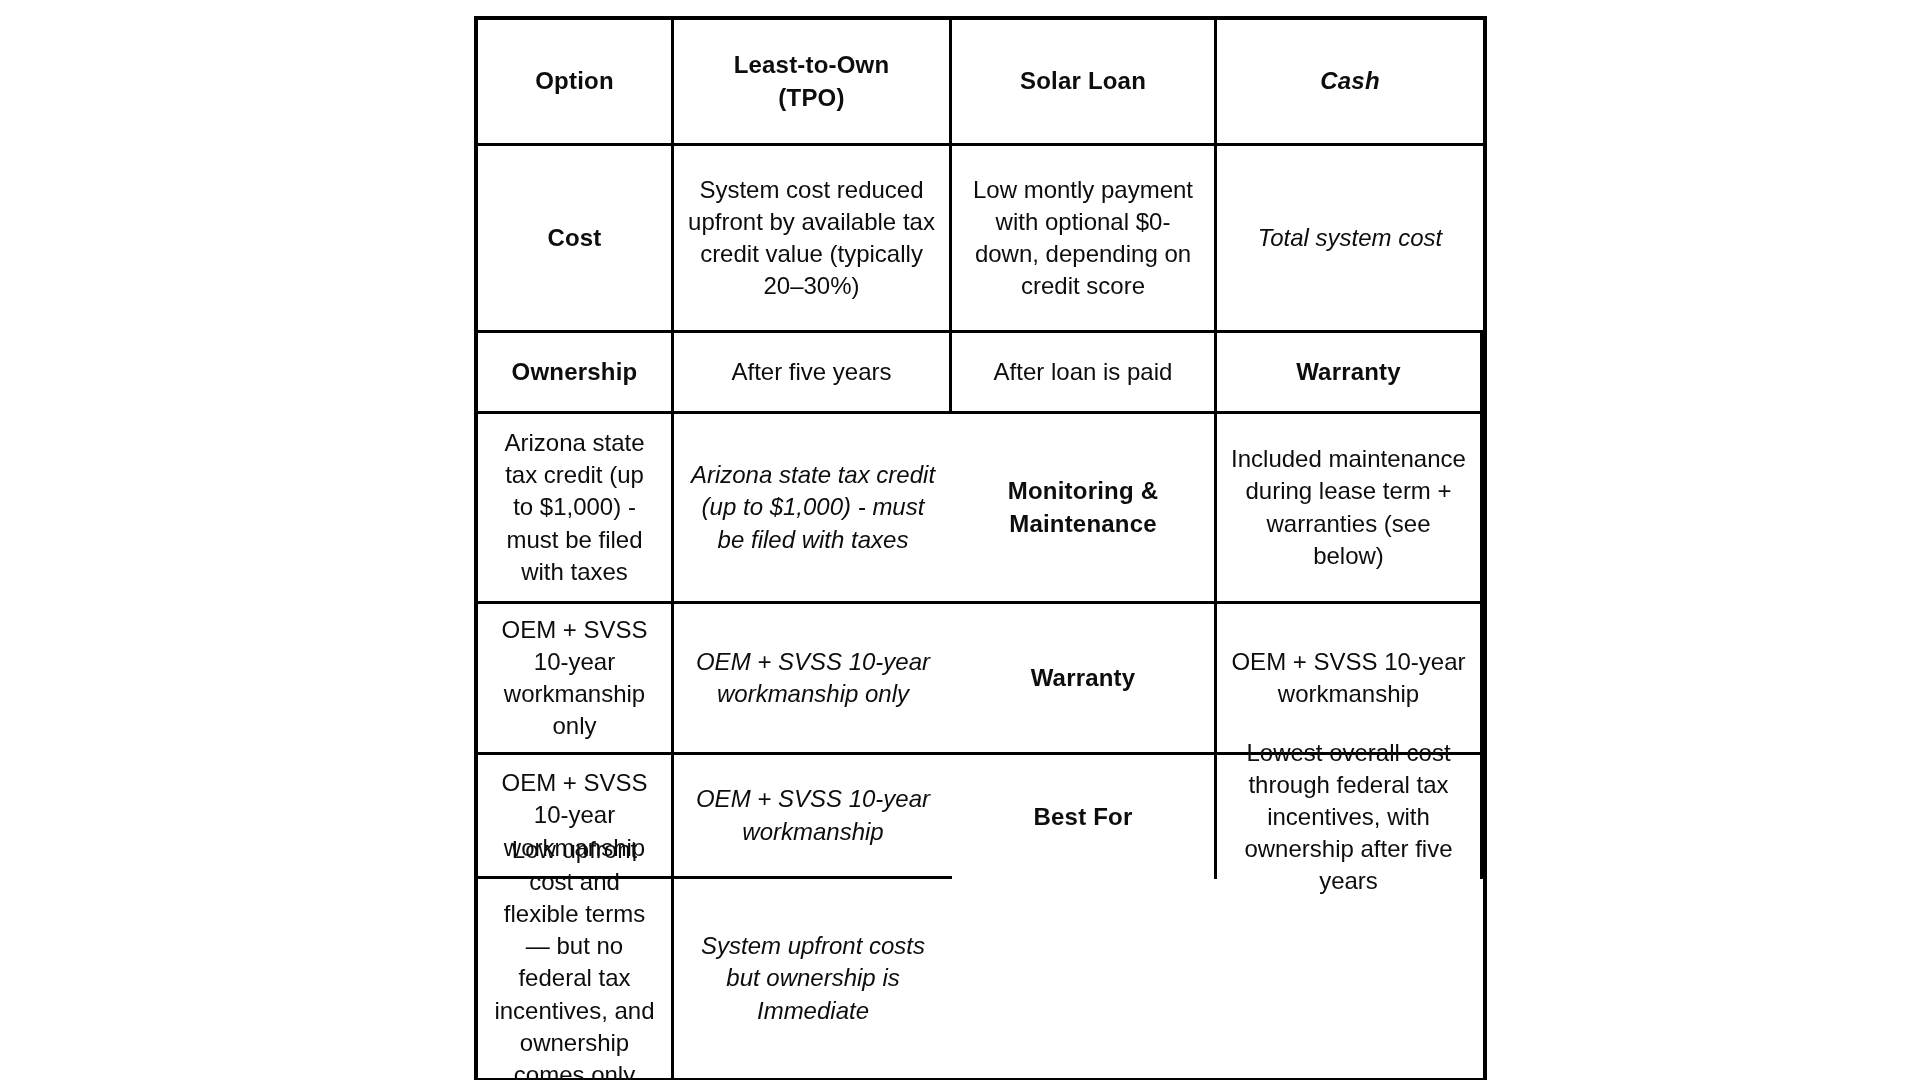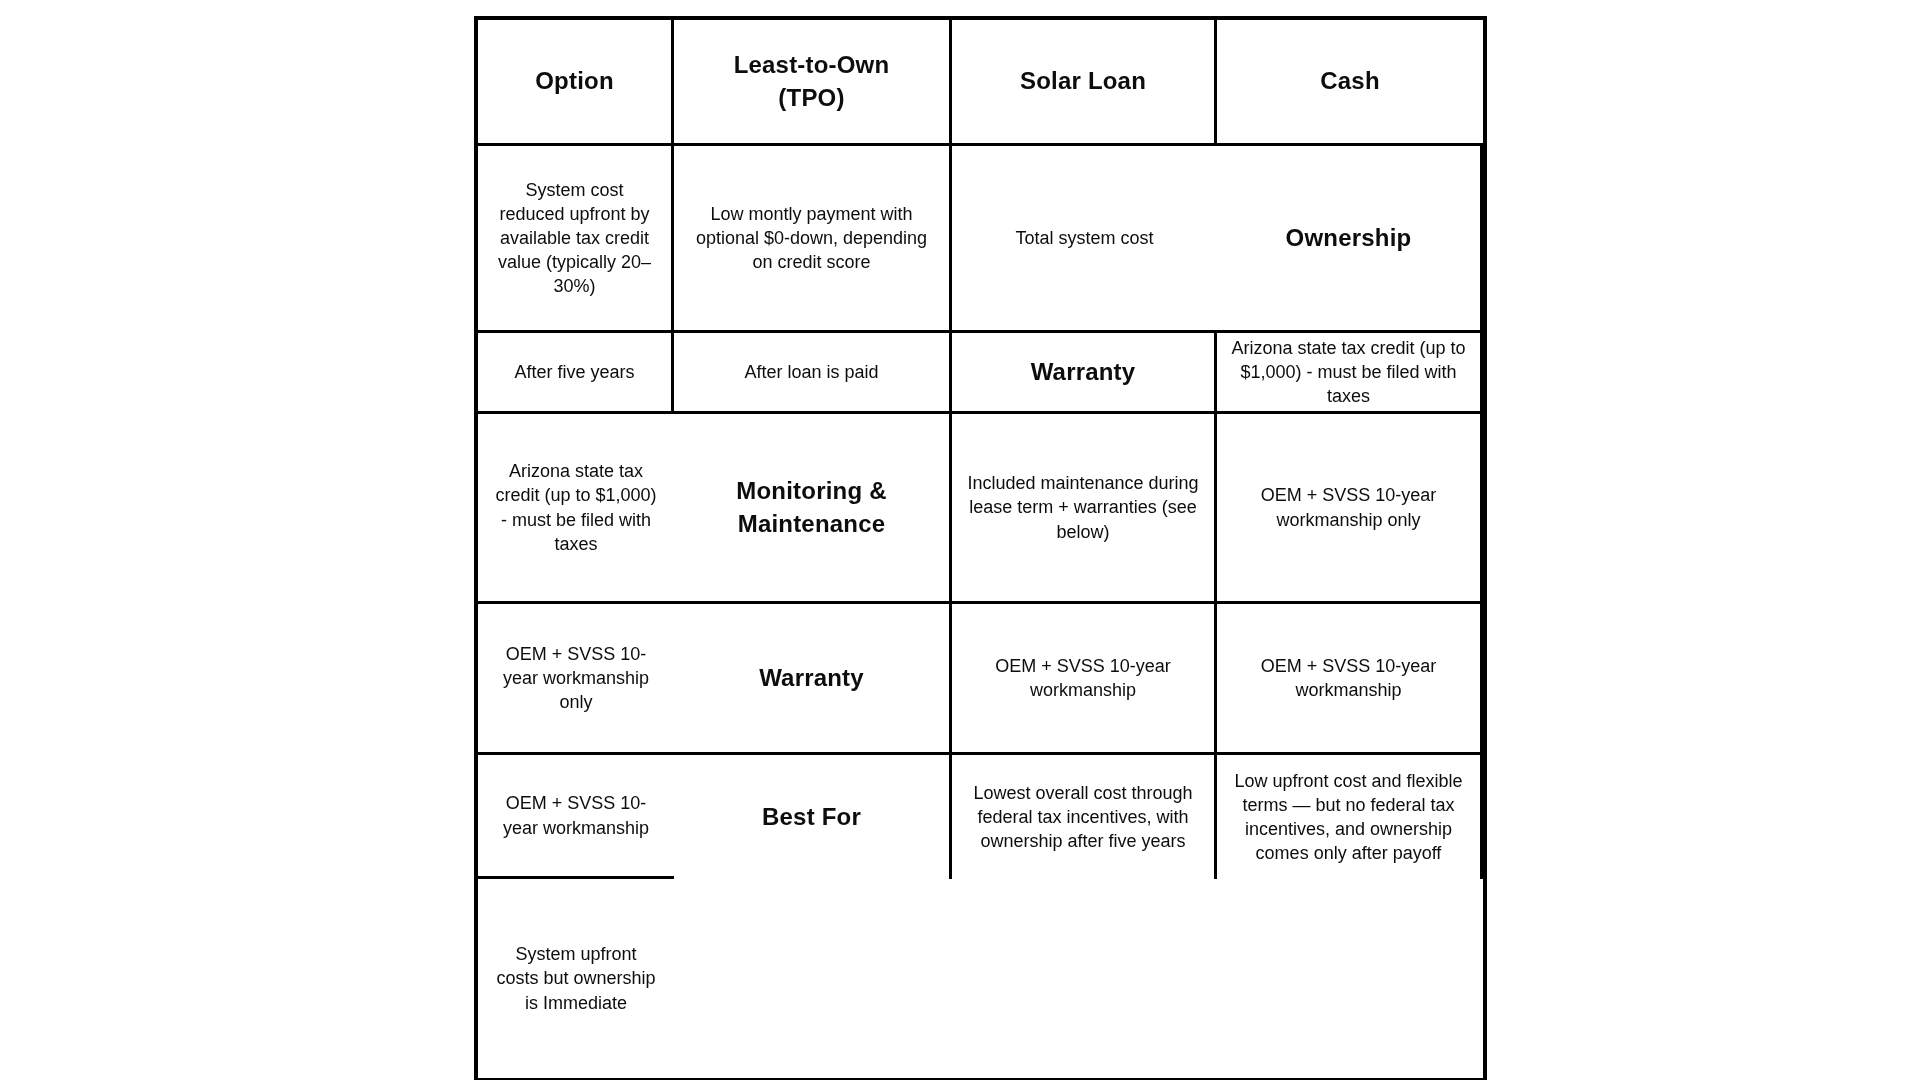--- a/index.html
+++ b/index.html
@@ -28,42 +28,43 @@
   .cell {
     border-right: 3px solid #000000;
     border-bottom: 3px solid #000000;
     box-sizing: border-box;
     display: flex;
     align-items: center;
     justify-content: center;
     text-align: center;
     padding: 8px 14px;
     white-space: pre-line;
-    font-size: 18px;
+    font-size: 24px;
     line-height: 1.34;
   }
-  .cell.last-col { border-right: none; }
+  .cell.last-col { border-right: none; font-style: italic; }
   .cell.last-row { border-bottom: none; }
   .cell.bold {
     font-weight: bold;
     font-size: 24px;
     letter-spacing: 0.2px;
   }
 </style>
 </head>
 <body>
 
 <div class="comparison-table">
 
   <div class="cell bold">Option</div>
   <div class="cell bold">Least-to-Own
 (TPO)</div>
   <div class="cell bold">Solar Loan</div>
   <div class="cell bold last-col">Cash</div>
 
+  <div class="cell bold">Cost</div>
   <div class="cell">System cost reduced upfront by available tax credit value (typically 20–30%)</div>
   <div class="cell">Low montly payment with optional $0-down, depending on credit score</div>
   <div class="cell last-col">Total system cost</div>
 
   <div class="cell bold">Ownership</div>
   <div class="cell">After five years</div>
   <div class="cell">After loan is paid</div>
 
   <div class="cell bold">Warranty</div>
   <div class="cell">Arizona state tax credit (up to $1,000) - must be filed with taxes</div>

